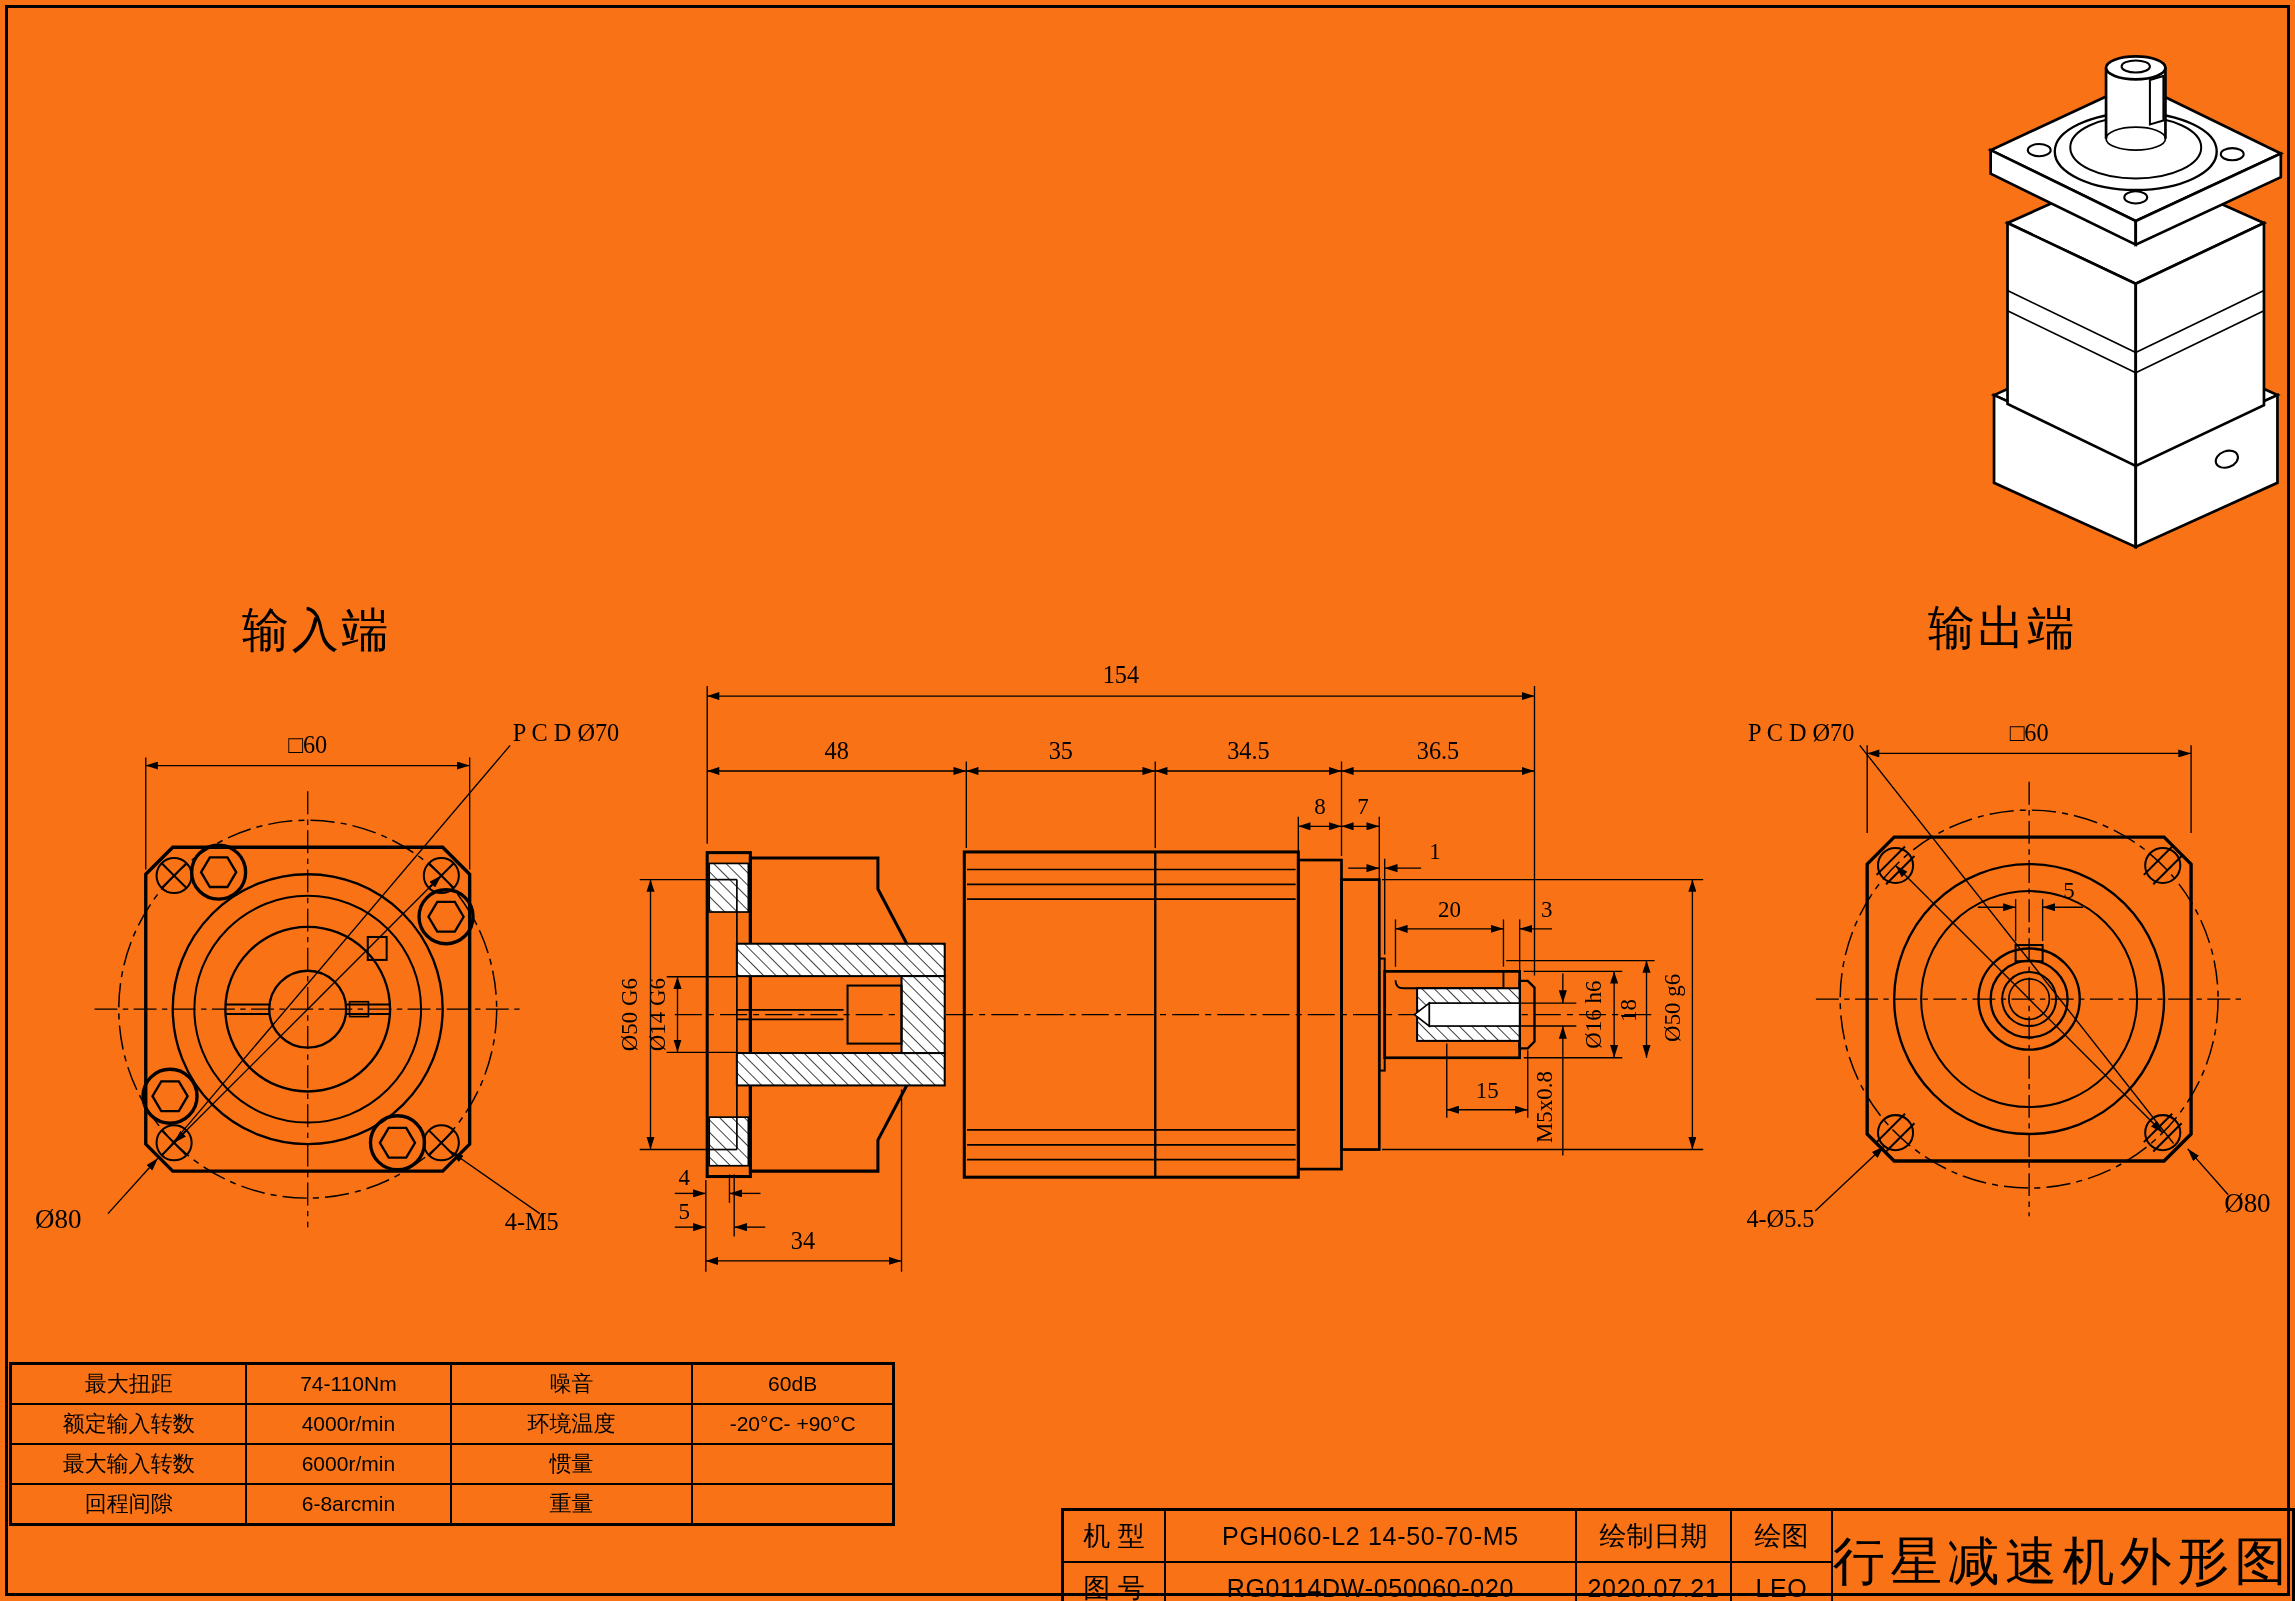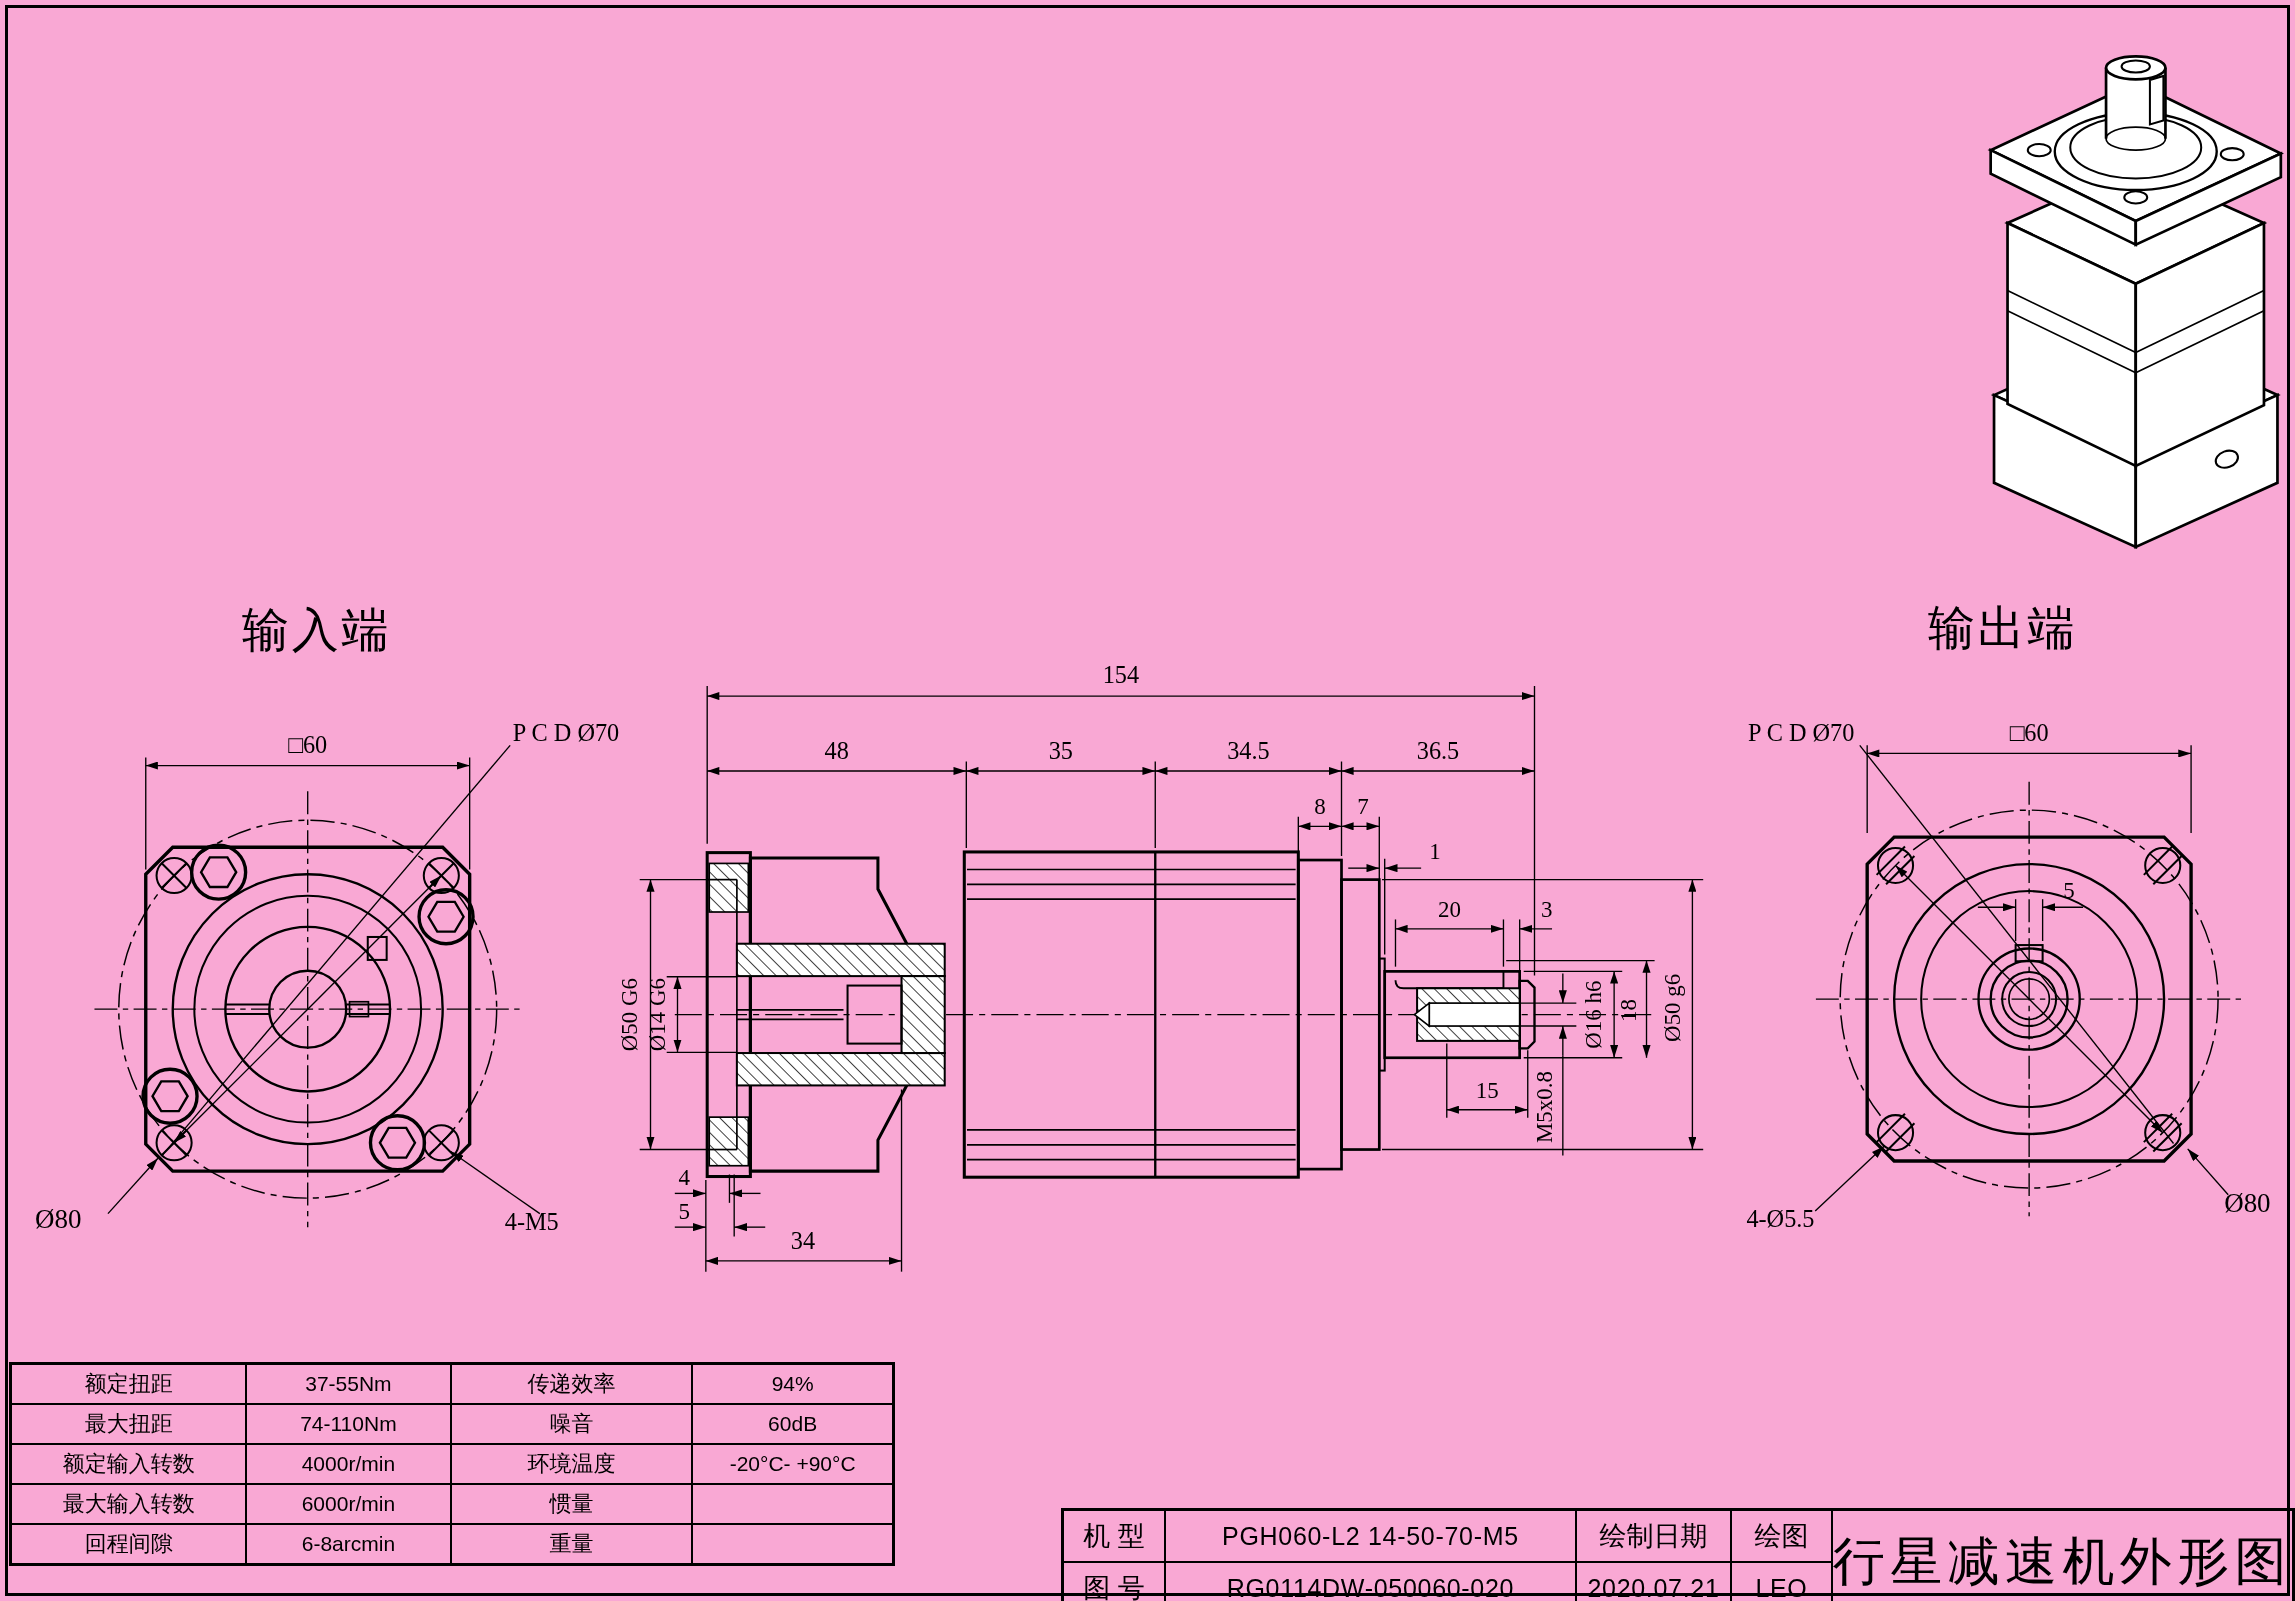--- a/index.html
+++ b/index.html
@@ -1,16 +1,16 @@
 <!DOCTYPE html>
 <html style="font-size:10.8px"><head>
 <meta charset="utf-8">
 <style>
   html,body{margin:0;padding:0;background:#e8e8e8;}
-  .page{position:relative;width:2295px;height:1602px;background:#f9a8d4;overflow:hidden;
+  .page{position:relative;width:2295px;height:1602px;background:#f97316;overflow:hidden;
         font-family:"Liberation Sans","DejaVu Sans",sans-serif;color:#000;}
   .frame{position:absolute;left:5.4px;top:5.4px;width:2279px;height:1585px;border:3.4px solid #000;}
   svg.draw{position:absolute;left:0;top:0;}
   .viewlabel{position:absolute;font-size:47px;letter-spacing:2.7px;font-family:"Liberation Serif","DejaVu Serif",serif;}
   
   table.spec{position:absolute;left:9.4px;top:1362px;border-collapse:collapse;table-layout:fixed;
              border:3.4px solid #000;}
   table.spec td{border:2px solid #000;text-align:center;vertical-align:middle;height:38px;
                 font-size:22px;padding:0;overflow:hidden;white-space:nowrap;}
   table.spec td.val{font-family:"Liberation Sans","DejaVu Sans",sans-serif;font-size:21px;}
@@ -331,26 +331,20 @@
 
   <table class="spec">
     <colgroup>
         <col style="width:235px">
         <col style="width:205px">
         <col style="width:241px">
         <col style="width:202px">
       </colgroup>
     <tbody>
       <tr>
-        <td>额定扭距</td>
-        <td class="val">37-55Nm</td>
-        <td>传递效率</td>
-        <td class="val">94%</td>
-      </tr>
-      <tr>
         <td>最大扭距</td>
         <td class="val">74-110Nm</td>
         <td>噪音</td>
         <td class="val">60dB</td>
       </tr>
       <tr>
         <td>额定输入转数</td>
         <td class="val">4000r/min</td>
         <td>环境温度</td>
         <td class="val">-20°C- +90°C</td>

